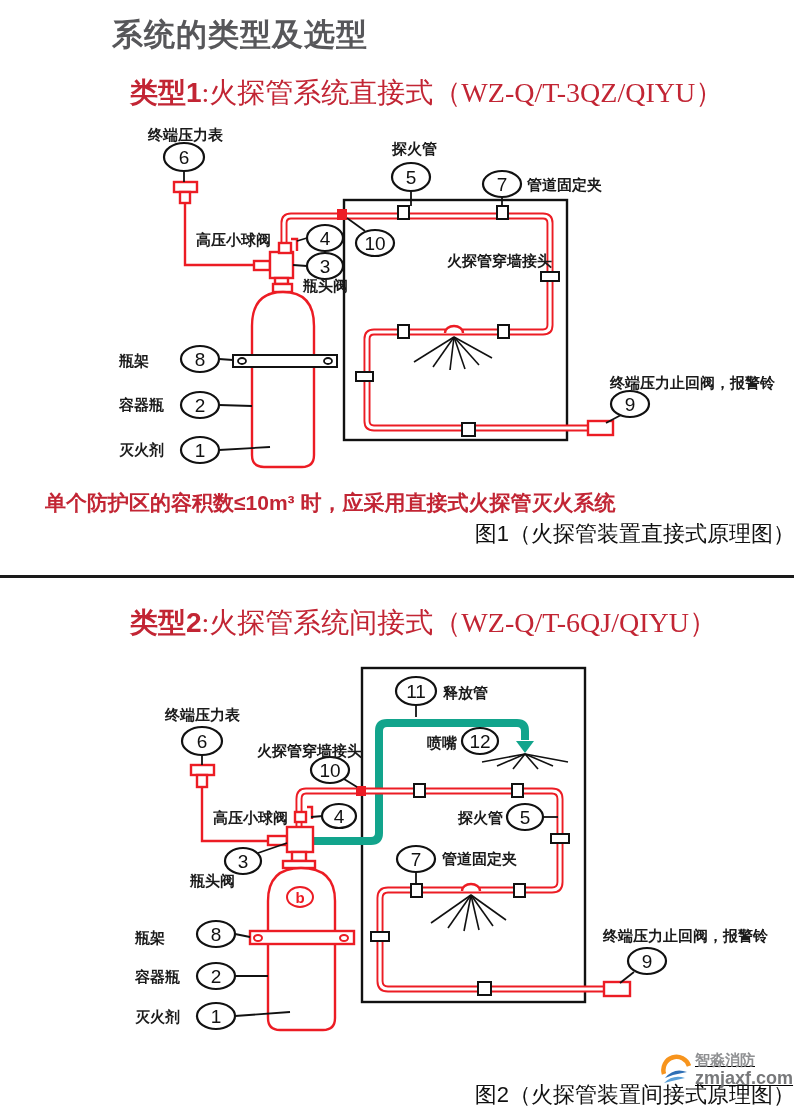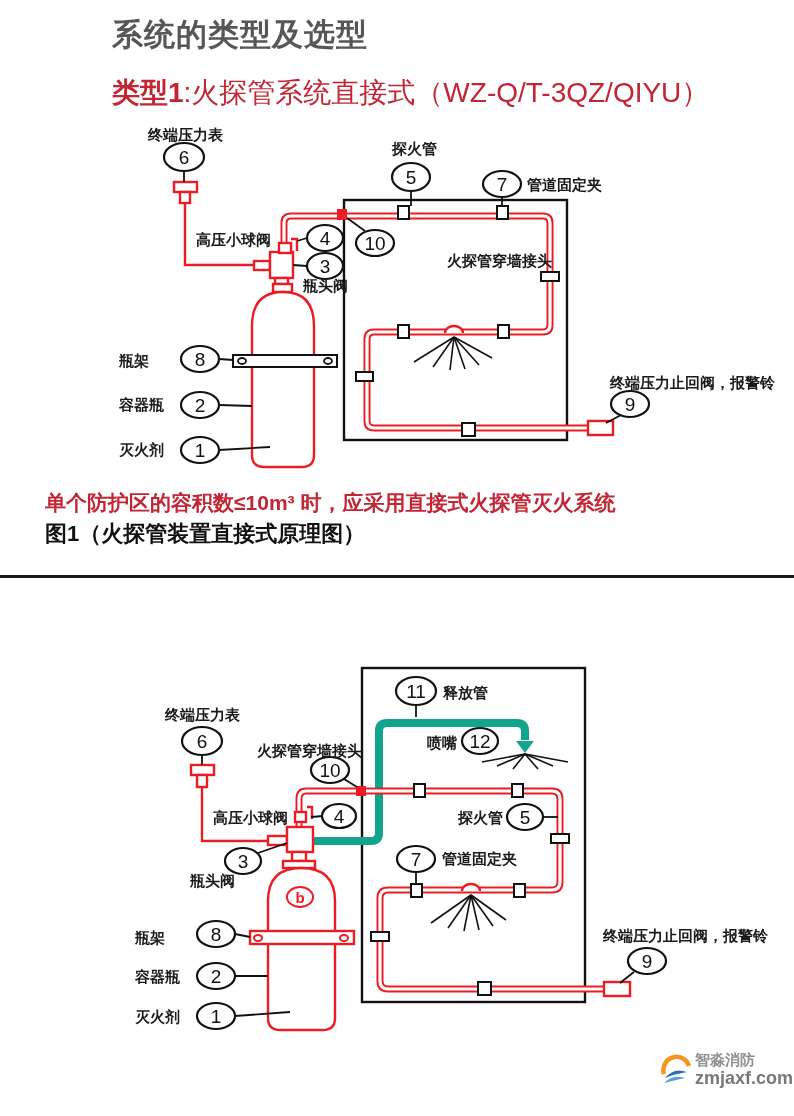--- a/index.html
+++ b/index.html
@@ -1,40 +1,40 @@
 <!DOCTYPE html>
 <html><head>
 <meta charset="utf-8">
 <style>
   html,body{margin:0;padding:0;background:#fff;}
   #page{position:relative;width:794px;height:1116px;background:#fff;overflow:hidden;
         font-family:"Liberation Sans","DejaVu Sans",sans-serif;}
   .abs{position:absolute;}
   #main-title{left:112px;top:14px;font-size:31px;font-weight:900;color:#57575a;letter-spacing:1px;}
   .sec-title{font-size:28px;color:#c22534;white-space:nowrap;}
-  .sec-title .pfx{font-weight:900;}
-  .sec-title .rest{font-weight:500;}
+  .sec-title .pfx{font-weight:900;margin-left:18px;}
+  .sec-title .rest{font-weight:500;font-family:Liberation Serif, serif;}
   #divider{left:0;top:575px;width:794px;height:3px;background:#1a1a1a;}
   .note{left:45px;width:750px;font-size:21px;font-weight:700;color:#c22534;}
-  .figcap{left:45px;width:750px;text-align:left;font-size:22px;font-weight:700;color:#111;}
+  .figcap{left:45px;width:750px;text-align:right;font-size:22px;font-weight:400;color:#111;}
   svg{position:absolute;left:0;top:0;}
   .lbl{font-family:"Liberation Sans","DejaVu Sans",sans-serif;font-size:15px;font-weight:700;fill:#1a1a1a;}
   .num{font-family:"Liberation Sans","DejaVu Sans",sans-serif;font-size:19px;font-weight:500;fill:#111;text-anchor:middle;}
   .callout{fill:#fff;stroke:#111;stroke-width:2.2;}
   .cline{stroke:#111;stroke-width:1.8;fill:none;}
   .room{fill:#fff;stroke:#111;stroke-width:2.4;}
   .po{stroke:#ec1c24;stroke-width:7;fill:none;}
   .pi{stroke:#fff;stroke-width:3.2;fill:none;}
   .thin{stroke:#ec1c24;stroke-width:2.4;fill:none;}
   .rshape{fill:#fff;stroke:#ec1c24;stroke-width:2.4;}
   .clip{fill:#fff;stroke:#111;stroke-width:2;}
   .teal{stroke:#12a48c;stroke-width:8;fill:none;}
   .spray{stroke:#111;stroke-width:1.6;}
   .rdot{fill:#ec1c24;}
-  #watermark{left:660px;top:1052px;display:flex;align-items:flex-start;gap:3px;}
+  #watermark{left:660px;top:1052px;display:flex;align-items:flex-start;gap:3px;text-decoration:underline;}
   #wm-text{display:flex;flex-direction:column;line-height:1.1;}
   #wm-brand{font-size:15px;font-weight:700;color:#8f9092;}
   #wm-site{font-size:18px;font-weight:700;color:#77787a;}
 </style>
 </head>
 <body>
 
 <div id="page">
 
   <div id="main-title" class="abs">系统的类型及选型</div>
@@ -260,21 +260,25 @@
         <text class="lbl" x="603" y="941">终端压力止回阀，报警铃</text>
       </g>
     </g>
   </svg>
 
   <div class="abs note" style="top:489px;">单个防护区的容积数≤10m³ 时，应采用直接式火探管灭火系统</div>
   <div class="abs figcap" style="top:519px;">图1（火探管装置直接式原理图）</div>
 
   <div id="divider" class="abs"></div>
 
-
+  <div class="abs sec-title" style="left:112px;top:604px;">
+    <span class="pfx">类型2</span><span class="rest">:火探管系统间接式（WZ-Q/T-6QJ/QIYU）</span>
+  </div>
+
+  <div class="abs figcap" style="top:1080px;">图2（火探管装置间接式原理图）</div>
 
   <div id="watermark" class="abs">
     <svg width="32" height="36" viewBox="0 0 32 36" style="position:static;">
       <path d="M4,22 A13 13 0 1 1 29,14" stroke="#f7941d" stroke-width="4.5" fill="none"></path>
       <path d="M5,26 Q14,15 27,20 L13,23 Z" fill="#2e6fb5"></path>
       <path d="M4,31 Q13,22 25,26 L12,29 Z" fill="#5aa0d8"></path>
     </svg>
     <div id="wm-text">
       <span id="wm-brand">智淼消防</span>
       <span id="wm-site">zmjaxf.com</span>

